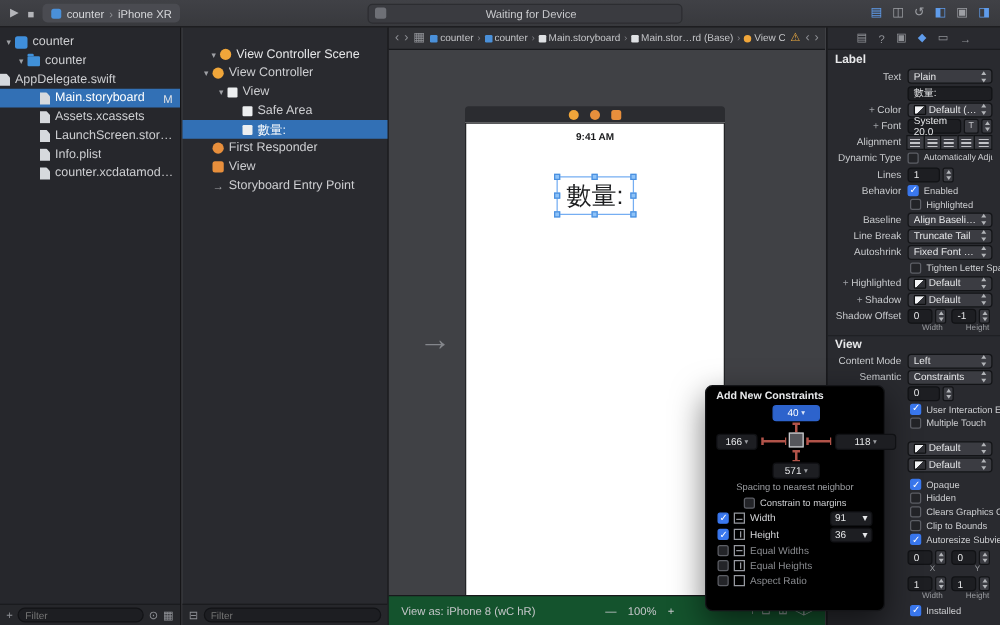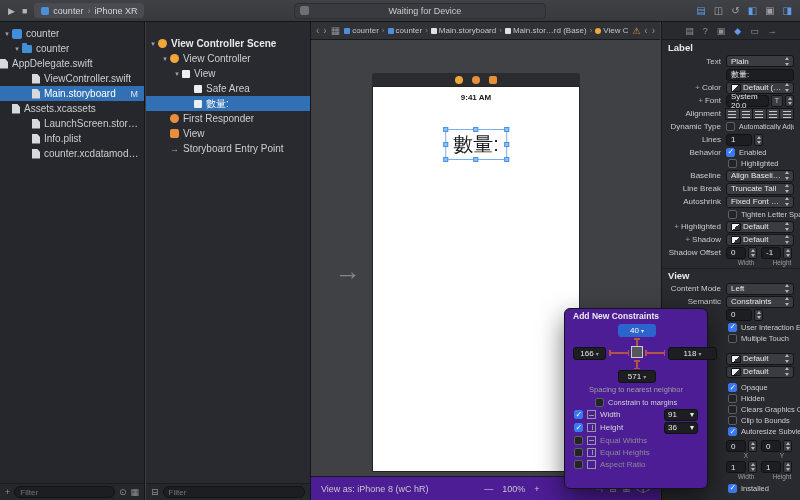--- a/index.html
+++ b/index.html
@@ -44,28 +44,28 @@
 .jbar{position:absolute;top:0;left:0;width:100%;height:18px;background:#313236;border-bottom:1px solid #18191c;display:flex;align-items:center;gap:4px;padding:0 5px;font-size:8px;color:#c4c5c8;overflow:hidden;white-space:nowrap}
 .jnav{font-size:10px;color:#8e9095}
 .jsegs{display:flex;align-items:center;gap:3px;min-width:0;overflow:hidden;flex:1}
 .jseg{display:flex;align-items:center;gap:2px;flex:0 0 auto}
 .jsep{color:#808287}
 .jdot{width:6px;height:6px;border-radius:1px}
 .jdot.blue{background:#4a90d9}.jdot.yellow{background:#f0a63a;border-radius:50%}.jdot.white{background:#dfe1e4}
 .jwarn{color:#eba93f;font-size:9px}
 .canvas{position:absolute;top:18px;left:0;width:100%;height:436px;background:#404145;overflow:hidden}
 .entry-arrow{position:absolute;left:24px;top:216px;font-size:26px;color:#84868b}
-.iphone{position:absolute;left:61px;top:33px;width:208px}
+.iphone{position:absolute;left:61px;top:45px;width:208px}
 .dock{height:13px;background:#2b2c30;border-radius:3px 3px 0 0;display:flex;align-items:center;justify-content:center;gap:9px}
 .dock .d{width:8px;height:8px}
 .screen{height:386px;background:#fff;border:1px solid #232427;position:relative}
 .time{position:absolute;top:6px;left:0;width:100%;text-align:center;font-size:8px;color:#17181a;font-weight:bold}
 .uilabel{position:absolute;top:42px;left:50%;transform:translateX(-50%);border:1px solid #76aef2;padding:1px 7px;font-size:20px;color:#1c1d1f;white-space:nowrap}
 .h{position:absolute;width:5px;height:5px;background:#8ec3f8;border:1px solid #4a90e0}
-.ebar{position:absolute;bottom:0;left:0;width:100%;height:24px;background:#4c1d95;border-top:1px solid #18191c;display:flex;align-items:center;padding:0 10px;font-size:9px;color:#c6c7ca;gap:6px}
+.ebar{position:absolute;bottom:0;left:0;width:100%;height:24px;background:#14532d;border-top:1px solid #18191c;display:flex;align-items:center;padding:0 10px;font-size:9px;color:#c6c7ca;gap:6px}
 .ebar .sp{flex:1}
 .zgrp{display:flex;align-items:center;gap:9px}
 .ebico{font-size:9px;color:#a6a8ac}
 
 .inspector{position:absolute;top:22px;left:661px;width:139px;height:478px;background:#292a2f;border-left:1px solid #151517}
 .itabs{height:18px;display:flex;align-items:center;justify-content:center;gap:9px;border-bottom:1px solid #1a1b1e;font-size:9px;color:#8f9196}
 .itabs .on{color:#5f9ceb}
 .icontent{position:absolute;top:18px;left:0;right:0;bottom:0;overflow:hidden}
 .isec{height:14px;display:flex;align-items:center;font-weight:bold;font-size:9.5px;color:#e8e9eb;padding:0 6px;border-top:1px solid #1f2024}
 .isec.first{border-top:none}
@@ -89,21 +89,21 @@
 .cb.on::after{content:"✓";position:absolute;top:-1.5px;left:.5px;font-size:8px;color:#fff}
 .cblab{margin-left:4px;font-size:7.5px;color:#cdced1;white-space:nowrap;overflow:hidden}
 .cbrow{display:flex;align-items:center;height:12px;padding-left:66px}
 .caps{display:flex;height:9px;padding-left:66px;font-size:6.5px;color:#9b9da1}
 .caps span{width:36px;text-align:center}
 .seg{flex:1;display:flex;height:12px}
 .seg span{flex:1;border:1px solid #131417;background:#3b3c42;margin-left:-1px}
 .seg span::before{content:"";display:block;margin:2px auto 0;width:8px;height:7px;background:repeating-linear-gradient(to bottom,#c3c4c8 0 1px,transparent 1px 3px)}
 .gap8{height:8px}.gap4{height:4px}.gap3{height:3px}
 
-.popup{position:absolute;left:564px;top:308px;width:144px;height:181px;background:#4c1d95;border:1px solid #141518;border-radius:6px;box-shadow:0 10px 26px rgba(0,0,0,.55);z-index:60;color:#d6d7da}
+.popup{position:absolute;left:564px;top:308px;width:144px;height:181px;background:#000000;border:1px solid #141518;border-radius:6px;box-shadow:0 10px 26px rgba(0,0,0,.55);z-index:60;color:#d6d7da}
 .ptitle{height:14px;line-height:15px;padding-left:8px;font-size:8.5px;font-weight:bold;color:#e9eaec}
 .pdiag{position:relative;height:62px}
 .pfld{position:absolute;height:13px;background:#1d1e22;border:1px solid #101114;border-radius:3px;font-size:8px;color:#e7e8ea;display:flex;align-items:center;justify-content:center;gap:2px}
 .pfld .pch{font-size:6px;color:#9a9ca1}
 .pfld.on{background:#2d63cc;border-color:#2d63cc;color:#fff}
 .pfld.on .pch{color:#dce6f8}
 .bv{position:absolute;width:2px;background:#b15349}
 .bv::before,.bv::after{content:"";position:absolute;left:-2px;width:6px;height:1.5px;background:#b15349}
 .bv::before{top:-1px}.bv::after{bottom:-1px}
 .bh{position:absolute;height:2px;background:#b15349}
@@ -157,30 +157,26 @@
     </div>
     <div class="trow" style="padding-left:12px">
       <span class="disc">▾</span>
       <span class="ic ic-folder"></span>
       <span class="tlabel">counter</span>
     </div>
     <div class="trow" style="">
       <span class="ic ic-file"></span>
       <span class="tlabel">AppDelegate.swift</span>
     </div>
-    <div class="trow" style="padding-left:32px">
-      <span class="ic ic-file"></span>
-      <span class="tlabel">ViewController.swift</span>
-    </div>
     <div class="trow selected" style="padding-left:32px">
       <span class="ic ic-file"></span>
       <span class="tlabel">Main.storyboard</span>
       <span class="badge">M</span>
     </div>
-    <div class="trow" style="padding-left:12px">
+    <div class="trow" style="padding-left:32px">
       <span class="ic ic-file"></span>
       <span class="tlabel">Assets.xcassets</span>
     </div>
     <div class="trow" style="padding-left:32px">
       <span class="ic ic-file"></span>
       <span class="tlabel">LaunchScreen.storyboard</span>
     </div>
     <div class="trow" style="padding-left:32px">
       <span class="ic ic-file"></span>
       <span class="tlabel">Info.plist</span>
@@ -193,21 +189,21 @@
   <div class="fbar">
     <span class="fico">+</span>
     <input class="filter" placeholder="Filter" style="">
     <span class="fico">⊙</span>
     <span class="fico">▦</span>
   </div>
 </div>
 
 <div class="outline">
   <div class="tree">
-    <div class="trow" style="padding-left:2px;font-weight:bold;color:#e6e7e9">
+    <div class="trow" style="padding-left:20px;font-weight:normal;color:#e6e7e9">
       <span class="disc">▾</span>
       <span class="ic ic-circ"></span>
       <span class="tlabel">View Controller Scene</span>
     </div>
     <div class="trow" style="padding-left:14px">
       <span class="disc">▾</span>
       <span class="ic ic-circ"></span>
       <span class="tlabel">View Controller</span>
     </div>
     <div class="trow" style="padding-left:26px">

